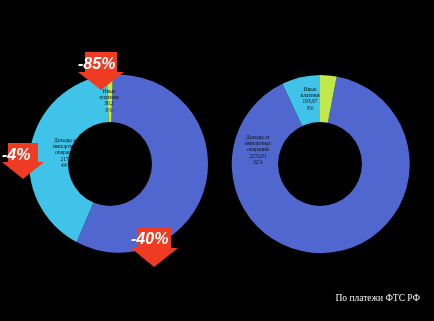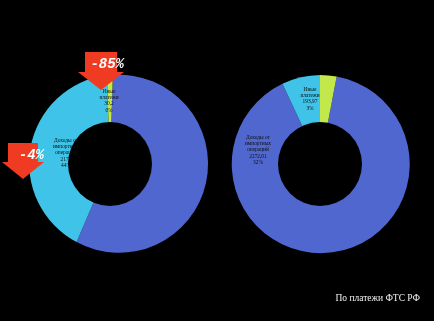--- a/index.html
+++ b/index.html
@@ -19,25 +19,25 @@
     text-align:center;
     white-space:pre-line;
     letter-spacing:0px;
   }
 
   .arrow{position:absolute;}
   .arrow svg{display:block;overflow:visible;}
   .arrow-text{
     position:absolute;
     color:#ffffff;
-    font-family:Liberation Mono, monospace;
+    font-family:Liberation Sans, sans-serif;
     font-weight:bold;
-    font-size:14px;
+    font-size:16px;
     line-height:10px;
-    text-align:right;
+    text-align:left;
     width:100%;
     top:7px;
     left:0;
     font-style:italic;
   }
 
   .source-note{
     position:absolute;
     right:14px;
     bottom:18px;
@@ -107,16 +107,22 @@
     <div class="arrow-text">-85%</div>
   </div>
 
   <div class="arrow" style="left:2px;top:143px;width:42px;height:36px;">
     <svg width="42" height="36" viewBox="0 0 42 36">
       <polygon fill="#ef3b21" points="6,0 36,0 36,19 42,19 21,36 0,19 6,19"></polygon>
     </svg>
     <div class="arrow-text">-4%</div>
   </div>
 
+  <div class="arrow" style="left:131px;top:227px;width:47px;height:40px;">
+    <svg width="47" height="40" viewBox="0 0 47 40">
+      <polygon fill="#ef3b21" points="7,0 40,0 40,21 47,21 23,40 0,21 7,21"></polygon>
+    </svg>
+    <div class="arrow-text">-40%</div>
+  </div>
 
   <div class="source-note">По платежи ФТС РФ</div>
 
 </div>
 
 </body></html>

